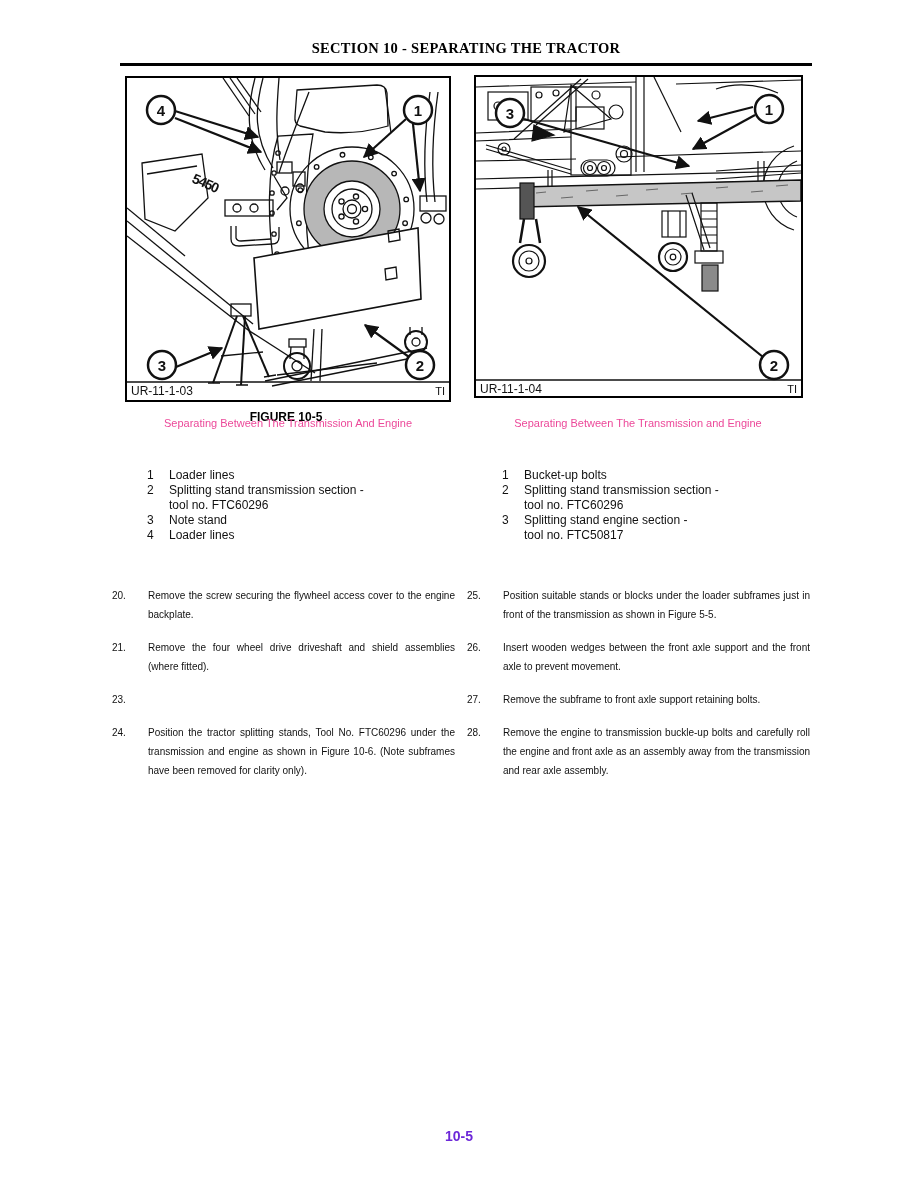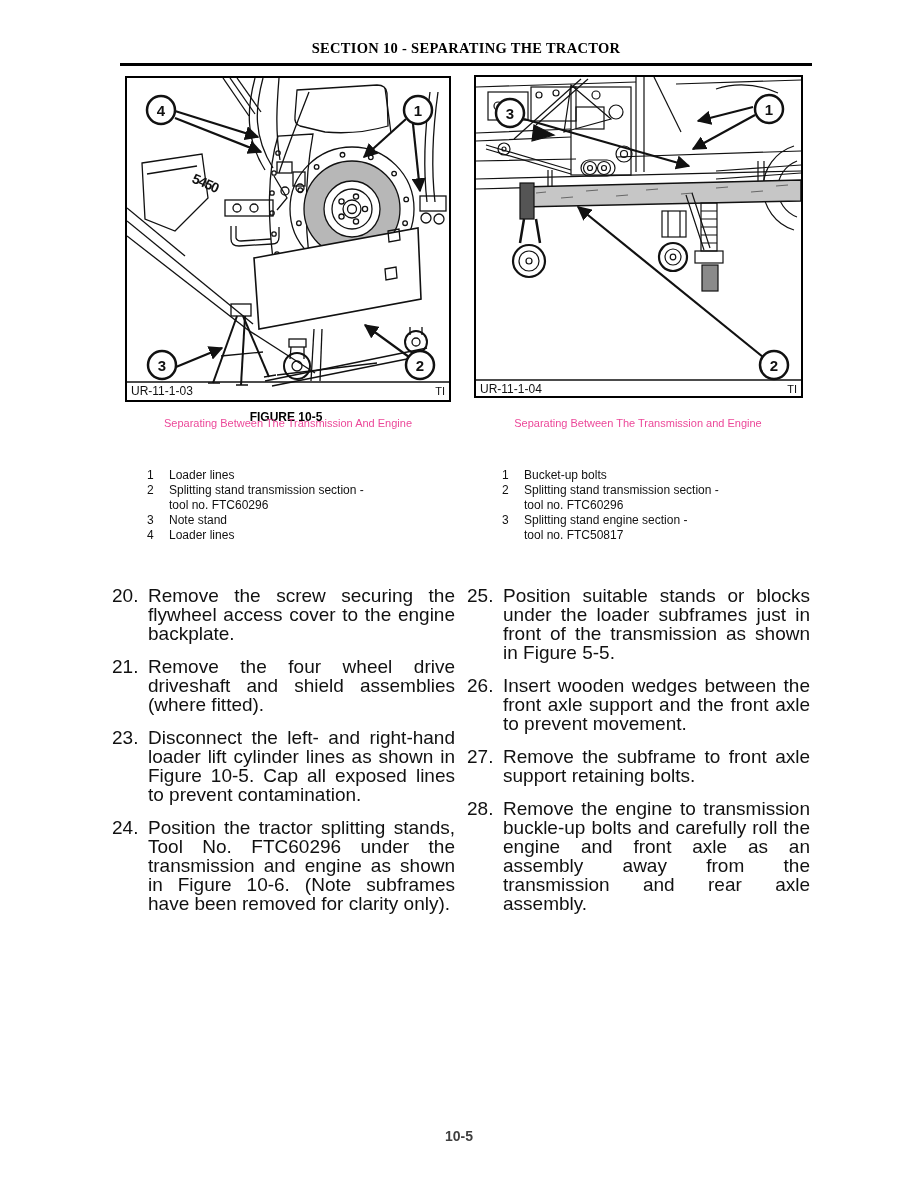--- a/index.html
+++ b/index.html
@@ -22,27 +22,27 @@
   .caption{position:absolute;top:417px;font-size:11px;text-align:center;color:#ec4899;}
   .caption-left{left:105px;width:366px;}
   .caption-right{left:455px;width:366px;}
   .legend{position:absolute;top:468px;width:305px;font-size:12px;line-height:15px;}
   .legend-left{left:147px;}
   .legend-right{left:502px;}
   .legend-item{display:flex;}
   .legend-num{width:22px;flex:none;}
   .legend-lines{flex:1;}
   .legend-line{display:block;}
-  .steps{position:absolute;top:586px;width:343px;font-size:19px;line-height:19px;}
+  .steps{position:absolute;top:586px;width:343px;font-size:10px;line-height:19px;}
   .steps-left{left:112px;}
   .steps-right{left:467px;}
   .step{display:flex;margin-bottom:14px;}
   .step-num{width:36px;flex:none;}
   .step-text{flex:1;text-align:justify;}
-  .page-number{position:absolute;top:1128px;left:0;width:918px;text-align:center;font-size:14px;font-weight:bold;color:#404040;}
+  .page-number{position:absolute;top:1128px;left:0;width:918px;text-align:center;font-size:14px;font-weight:bold;color:#6d28d9;}
   svg text{font-family:"Liberation Sans",sans-serif;fill:#111;}
   .ref-code{font-size:12px;}
   .credit{font-size:11px;}
   .callout-num{font-size:15px;font-weight:bold;}
   .model-text{font-size:14px;font-weight:bold;letter-spacing:-1px;}
 </style>
 </head>
 <body>
 
 <div class="page">
@@ -355,21 +355,20 @@
     <div class="step">
       <span class="step-num">20.</span>
       <div class="step-text">Remove the screw securing the flywheel access cover to the engine backplate.</div>
     </div>
     <div class="step">
       <span class="step-num">21.</span>
       <div class="step-text">Remove the four wheel drive driveshaft and shield assemblies (where fitted).</div>
     </div>
     <div class="step">
       <span class="step-num">23.</span>
-      <div class="step-text">Disconnect the left- and right-hand loader lift cylinder lines as shown in Figure 10-5. Cap all exposed lines to prevent contamination.</div>
     </div>
     <div class="step">
       <span class="step-num">24.</span>
       <div class="step-text">Position the tractor splitting stands, Tool No. FTC60296 under the transmission and engine as shown in Figure 10-6. (Note subframes have been removed for clarity only).</div>
     </div>
   </div>
 
   <div class="steps steps-right">
     <div class="step">
       <span class="step-num">25.</span>

